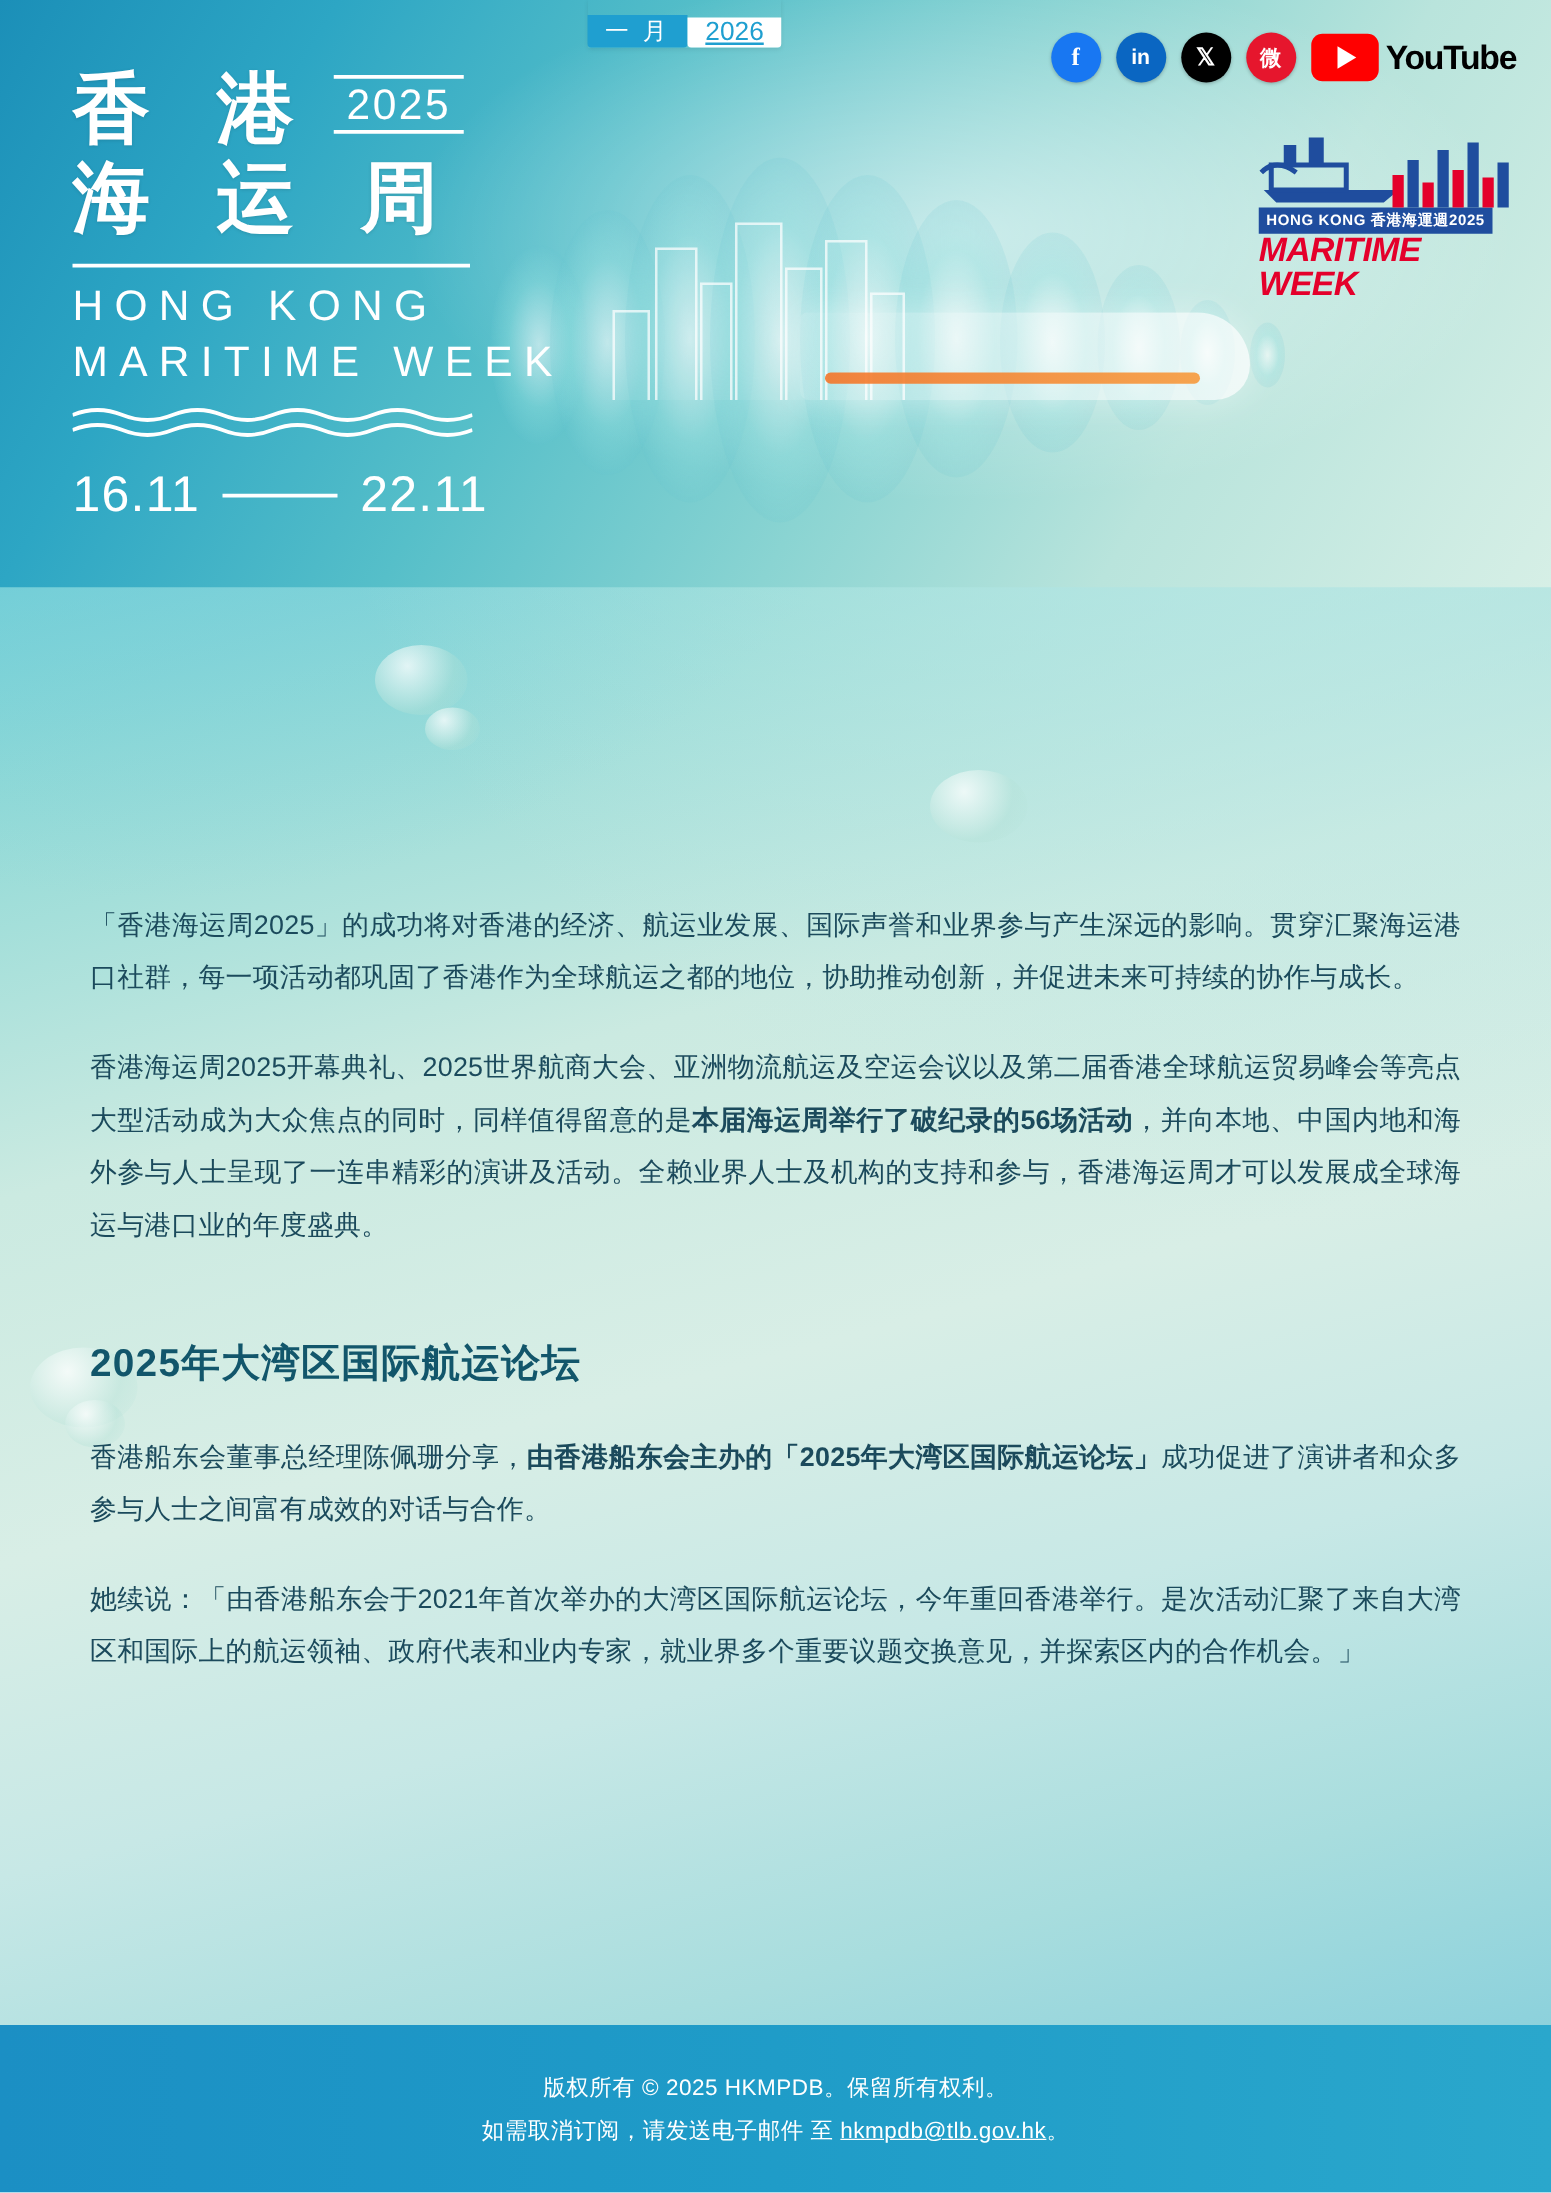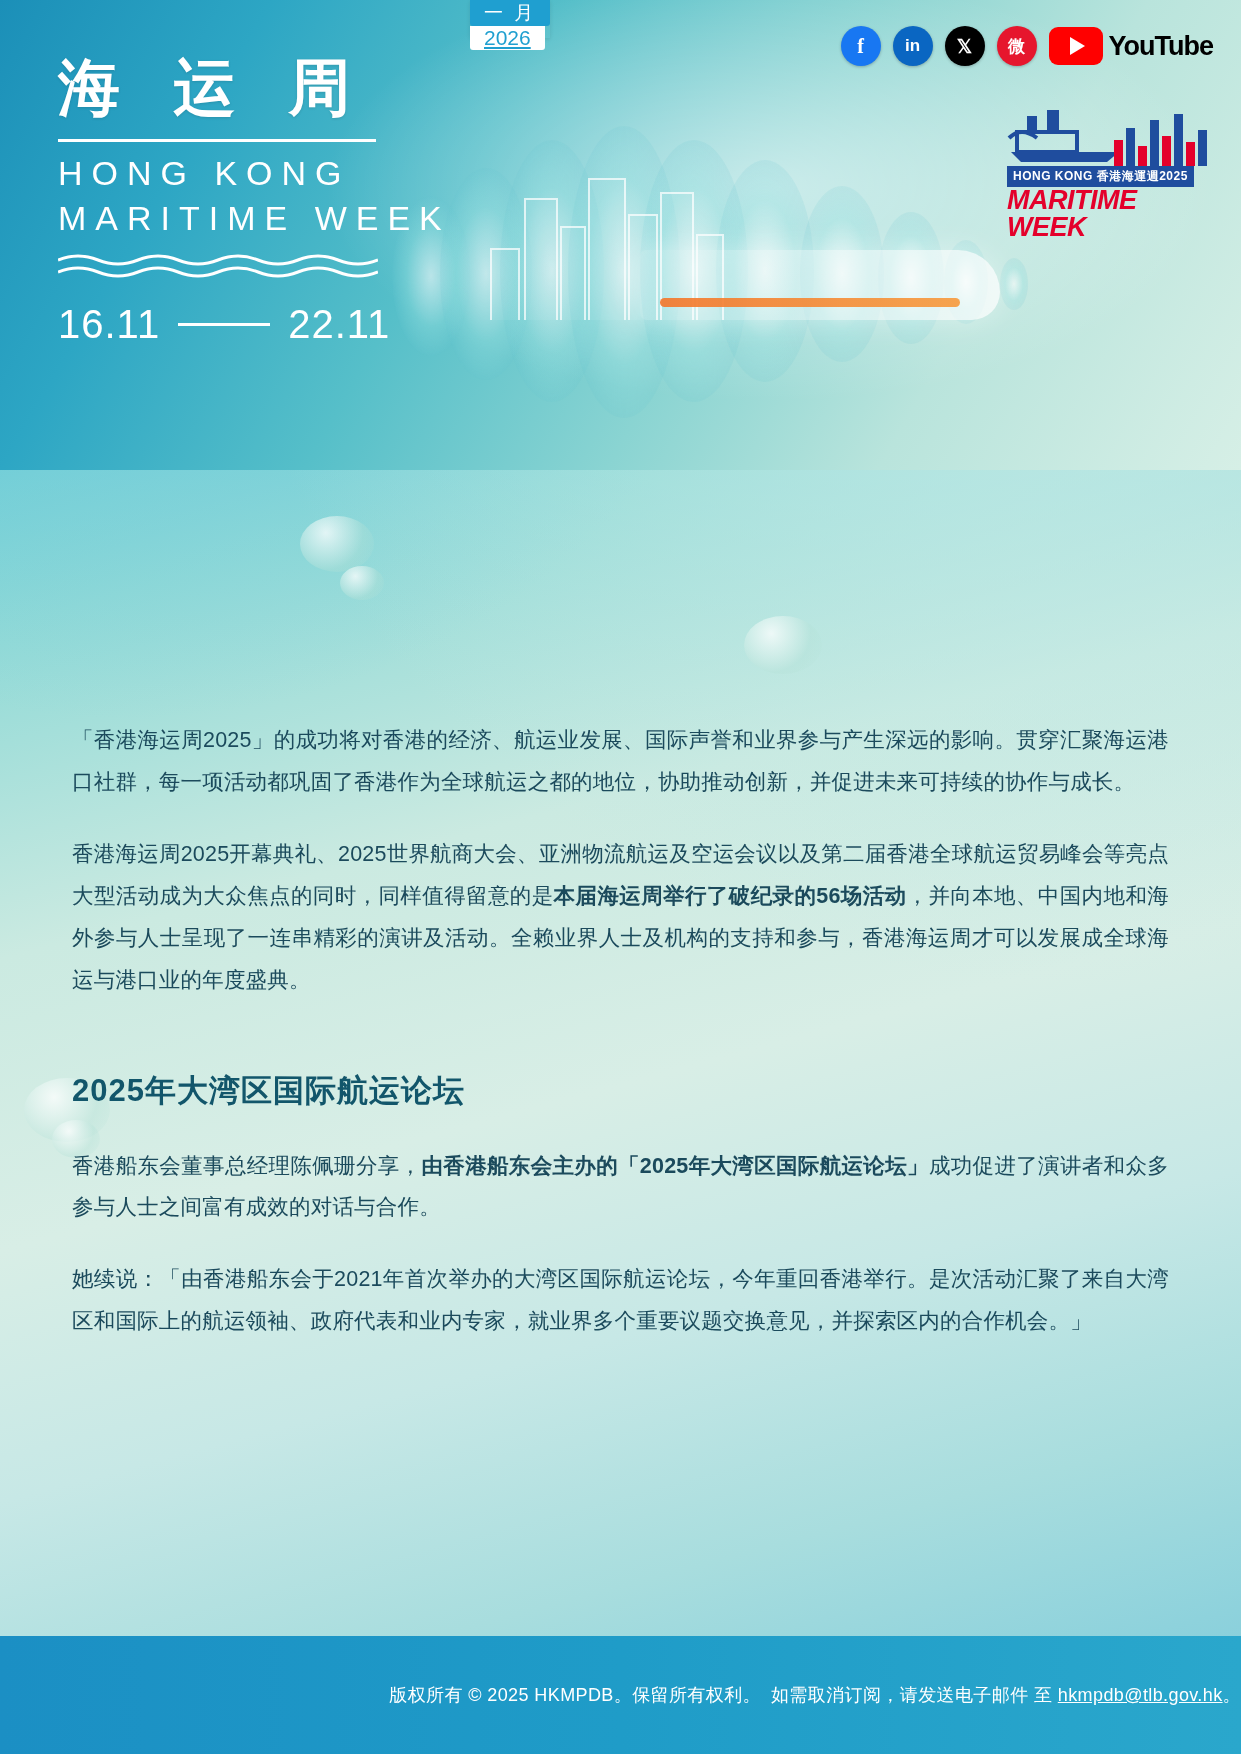--- a/index.html
+++ b/index.html
@@ -77,25 +77,24 @@
     border-bottom: none;
     background: rgba(255,255,255,0.07);
   }
 
   
   .month-pill {
     position: absolute;
     left: 470px;
     top: 0;
     display: flex;
-    align-items: flex-start;
+    align-items: flex-end;
     height: 38px;
     z-index: 8;
     box-shadow: 0 1px 4px rgba(0,0,0,0.10);
-    flex-direction: column;
   }
   .month-pill .m {
     background: #1f9fd0;
     color: #ffffff;
     font-size: 19px;
     letter-spacing: 3px;
     padding: 0 14px;
     display: flex;
     align-items: center;
     border-radius: 0 0 3px 3px;
@@ -317,27 +316,27 @@
     letter-spacing: 1px;
     margin: 68px 0 34px 0;
   }
   .b { font-weight: bold; }
 
   
   .footer {
     position: absolute;
     left: 0; bottom: 0;
     width: 100%;
-    height: 118px;
+    height: 134px;
     background: linear-gradient(90deg, #1b8fc4 0%, #1f9cc8 50%, #2aa7cc 100%);
     color: #ffffff;
     display: flex;
-    flex-direction: row;
-    align-items: center;
-    justify-content: flex-end;
+    flex-direction: column;
+    align-items: center;
+    justify-content: center;
     gap: 10px;
     z-index: 10;
   }
   .footer div {
     font-size: 18px;
     letter-spacing: .4px;
   }
   .footer a { color: #ffffff; text-decoration: underline; }
 </style>
 </head>
@@ -384,20 +383,24 @@
       <div class="sicon wb">微</div>
       <div class="yt">
         <div class="yt-badge">
             <div class="tri"></div>
           </div>
         <div class="yt-text">YouTube</div>
       </div>
     </div>
 
     <div class="title-block">
+      <div class="cn-row">
+        <div class="cn-line">香 港</div>
+        <div class="yr-2025">2025</div>
+      </div>
       <div class="cn-line">海 运 周</div>
       <div class="rule"></div>
       <div class="en-line1">HONG KONG</div>
       <div class="en-line2">MARITIME WEEK</div>
       <svg class="wave-svg" width="320" height="26" viewBox="0 0 320 26">
         <path d="M0 8 Q20 0 40 8 T80 8 T120 8 T160 8 T200 8 T240 8 T280 8 T320 8" fill="none" stroke="#ffffff" stroke-width="3"></path>
         <path d="M0 20 Q20 12 40 20 T80 20 T120 20 T160 20 T200 20 T240 20 T280 20 T320 20" fill="none" stroke="#ffffff" stroke-width="3"></path>
       </svg>
       <div class="dates">
         <span>16.11</span>

